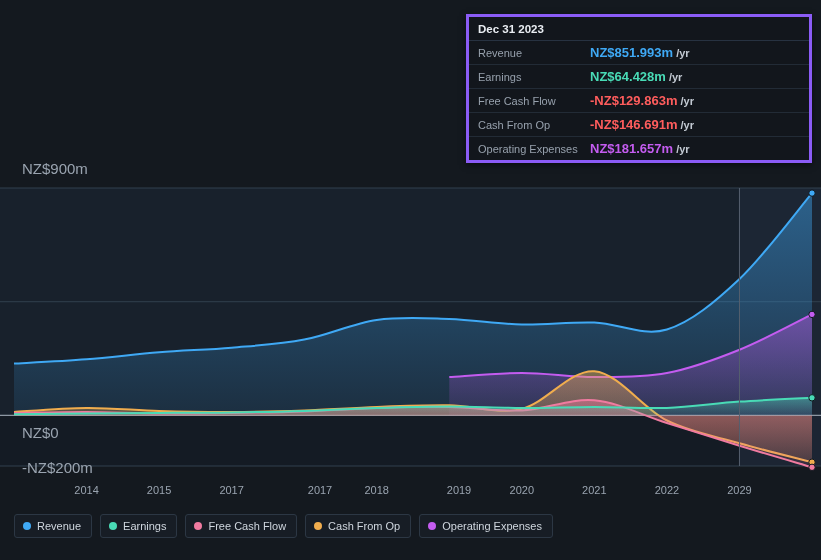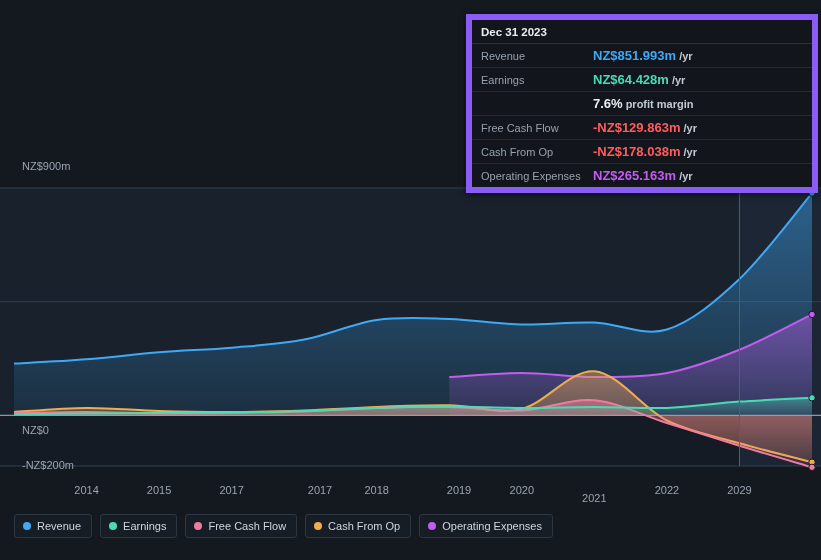--- a/index.html
+++ b/index.html
@@ -2,42 +2,42 @@
 <html><head>
 <meta charset="utf-8">
 <style>
   html,body{margin:0;padding:0;background:#14191f;}
   body{width:821px;height:560px;position:relative;overflow:hidden;
        font-family:"Liberation Sans",sans-serif;color:#b6bdc6;}
 
   
   #tooltip{
     position:absolute;left:466px;top:14px;width:340px;
-    background:#12161c;border:6px solid #8b5cf6;
+    background:#12161c;border:3px solid #8b5cf6;
     box-shadow:0 2px 6px rgba(0,0,0,.5);
     font-size:11px;z-index:40;
   }
   #tooltip .tt-date{
     padding:6px 9px 5px 9px;color:#e9edf2;font-size:11.5px;font-weight:bold;
     border-bottom:1px solid #273241;
   }
   #tooltip .tt-row{
     display:flex;align-items:baseline;padding:4px 9px;
     border-bottom:1px solid #222b36;
   }
   #tooltip .tt-row:last-child{border-bottom:none;}
   #tooltip .tt-label{width:112px;color:#97a1ad;font-size:11px;}
   #tooltip .tt-val{font-weight:bold;font-size:13px;}
   #tooltip .tt-unit{color:#c3cad3;font-size:11px;margin-left:3px;font-weight:bold;}
 
   
   #plot{position:absolute;left:0;top:178px;width:821px;height:298px;}
   #plot svg{display:block;}
 
-  .axis-label{position:absolute;font-size:11px;color:#9aa4b0;z-index:20;}
+  .axis-label{position:absolute;font-size:15px;color:#9aa4b0;z-index:20;}
   #lbl-900{left:22px;top:160px;}
   #lbl-0{left:22px;top:424px;}
   #lbl-200{left:22px;top:459px;}
 
   
   #xaxis{position:absolute;left:0;top:480px;width:811px;height:26px;}
   #xaxis span{position:absolute;font-size:11px;color:#9aa4b0;top:4px;transform:translateX(-50%);}
 
   
   #legend{position:absolute;left:14px;top:514px;display:flex;gap:8px;}
@@ -59,41 +59,36 @@
     <span class="tt-val" style="color:#3fa9f5">NZ$851.993m</span>
     <span class="tt-unit">/yr</span>
   </div>
 
   <div class="tt-row">
     <span class="tt-label">Earnings</span>
     <span class="tt-val" style="color:#49dbb6">NZ$64.428m</span>
     <span class="tt-unit">/yr</span>
   </div>
 
-  <div class="tt-row">
-    <span class="tt-label"></span>
-    <span class="tt-val" style="color:#e9edf2">7.6%</span>
-    <span class="tt-unit">profit margin</span>
-  </div>
 
   <div class="tt-row">
     <span class="tt-label">Free Cash Flow</span>
     <span class="tt-val" style="color:#ff5d5d">-NZ$129.863m</span>
     <span class="tt-unit">/yr</span>
   </div>
 
   <div class="tt-row">
     <span class="tt-label">Cash From Op</span>
-    <span class="tt-val" style="color:#ff5d5d">-NZ$178.038m</span>
+    <span class="tt-val" style="color:#ff5d5d">-NZ$146.691m</span>
     <span class="tt-unit">/yr</span>
   </div>
 
   <div class="tt-row">
     <span class="tt-label">Operating Expenses</span>
-    <span class="tt-val" style="color:#c45cf0">NZ$265.163m</span>
+    <span class="tt-val" style="color:#c45cf0">NZ$181.657m</span>
     <span class="tt-unit">/yr</span>
   </div>
 </div>
 
 <div class="axis-label" id="lbl-900">NZ$900m</div>
 <div class="axis-label" id="lbl-0">NZ$0</div>
 <div class="axis-label" id="lbl-200">-NZ$200m</div>
 
 <div id="plot">
     <svg width="821" height="298" xmlns="http://www.w3.org/2000/svg">
@@ -147,21 +142,21 @@
   </div>
 
 <div id="xaxis">
     <span style="left: 86.5455px;">2014</span>
     <span style="left: 159.091px;">2015</span>
     <span style="left: 231.636px;">2017</span>
     <span style="left: 320px;">2017</span>
     <span style="left: 376.727px;">2018</span>
     <span style="left: 459px;">2019</span>
     <span style="left: 521.818px;">2020</span>
-    <span style="left: 594.364px; margin-top: 8px;">2021</span>
+    <span style="left: 594.364px;">2021</span>
     <span style="left: 666.909px;">2022</span>
     <span style="left: 739.455px;">2029</span>
   </div>
 
 <div id="legend">
   <div class="lg">
     <span class="dot" style="background:#3fa9f5"></span>
     <span>Revenue</span>
   </div>
   <div class="lg">

